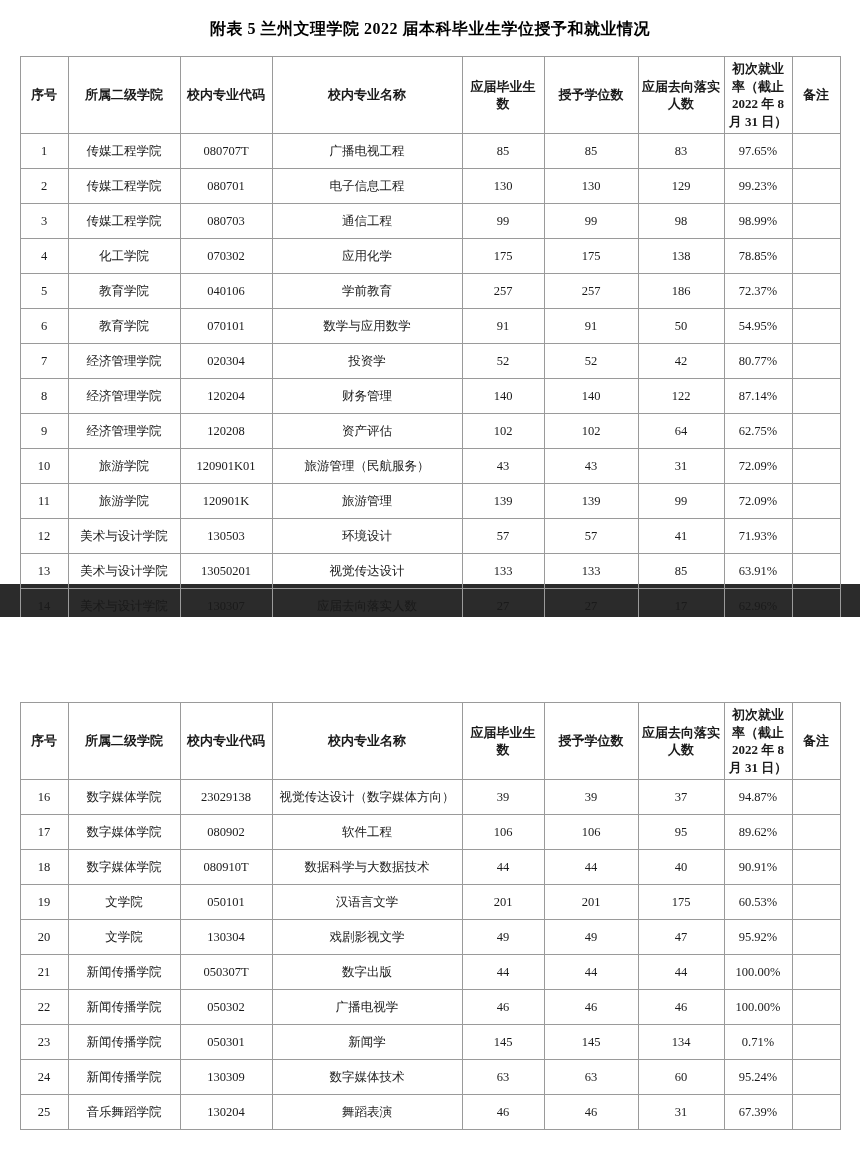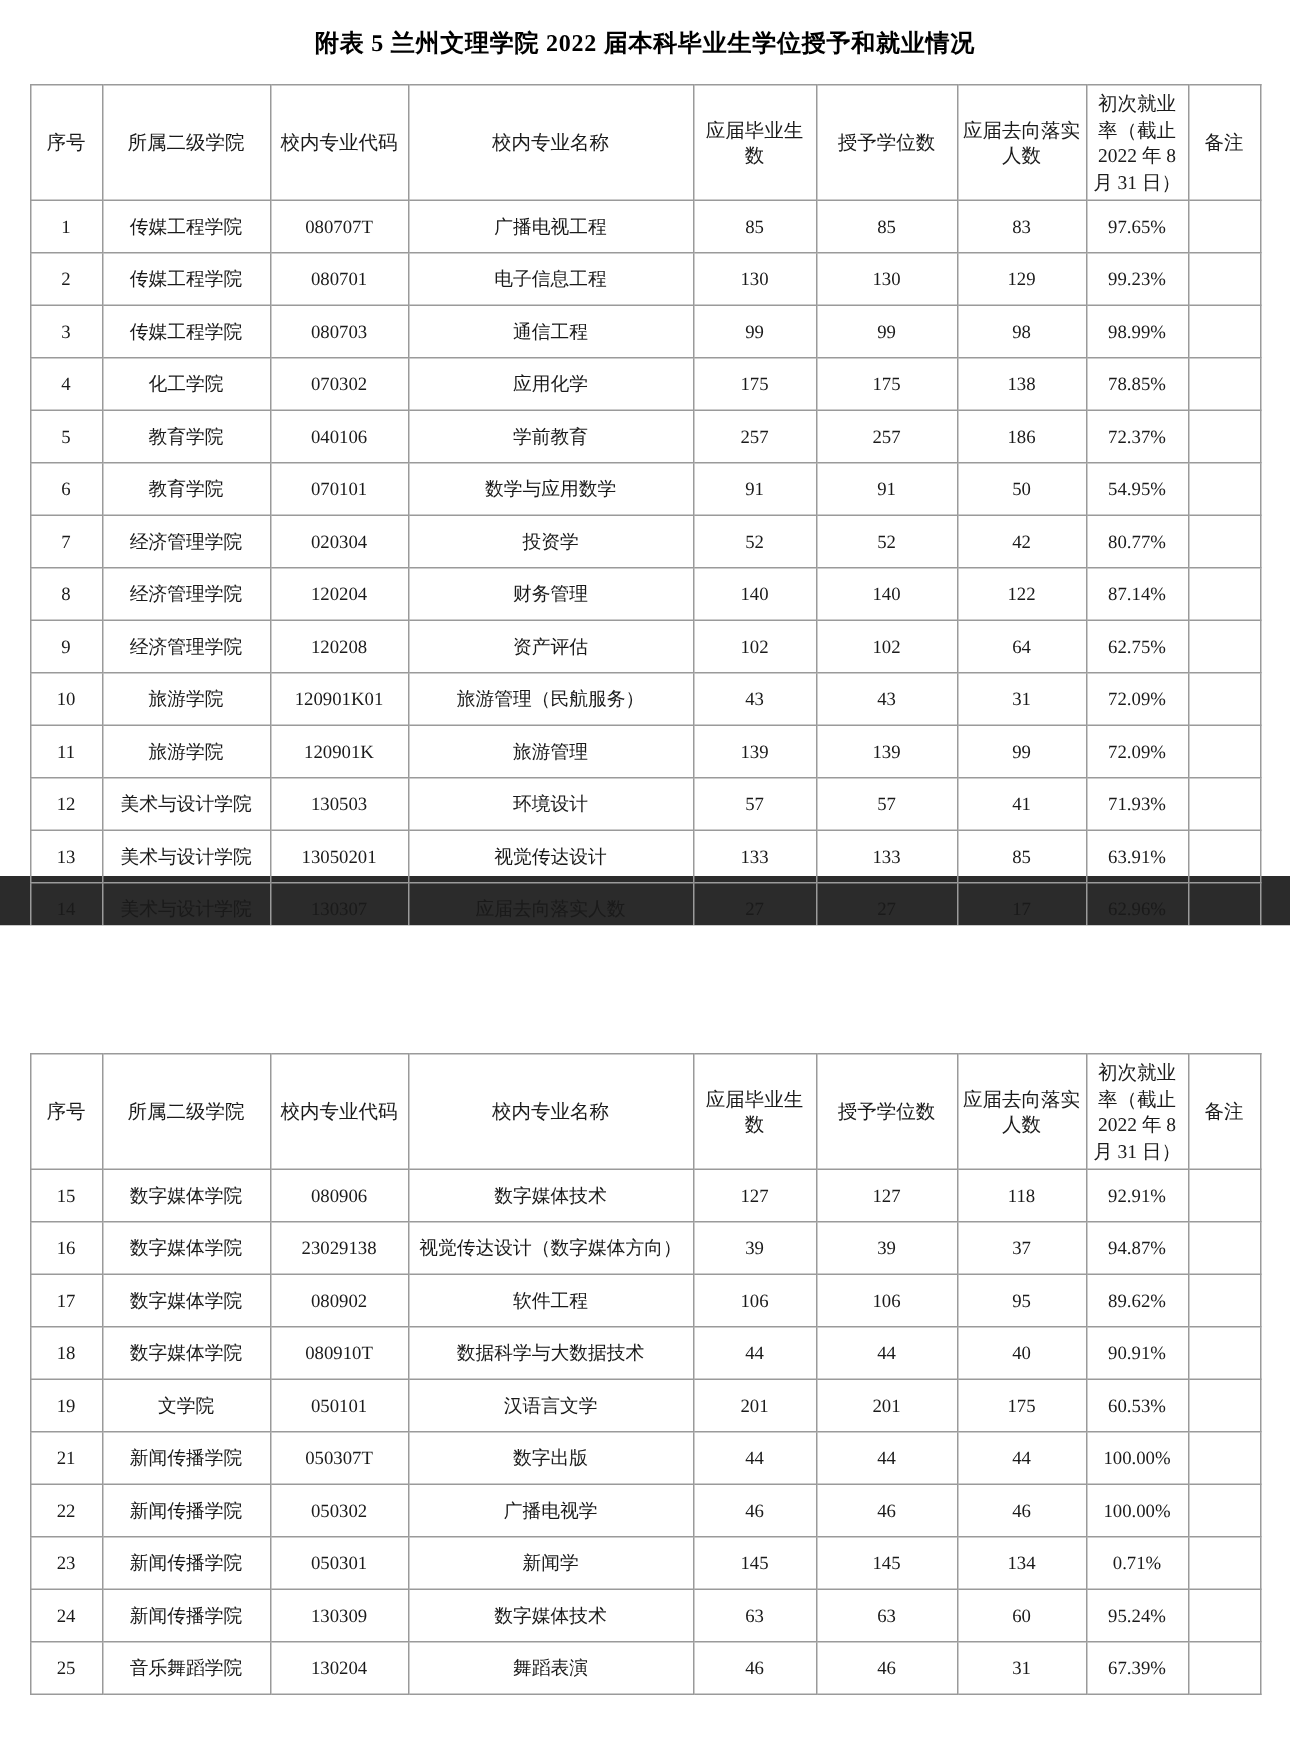--- a/index.html
+++ b/index.html
@@ -50,21 +50,21 @@
   table.grade-table td {
     border: 1px solid #9a9a9a;
     text-align: center;
     vertical-align: middle;
     color: #1a1a1a;
     font-size: 12.5px;
     line-height: 1.35;
     padding: 2px 2px;
   }
   table.grade-table thead th {
-    font-weight: normal;
+    font-weight: bold;
     font-size: 13px;
     height: 62px;
     padding: 3px 2px;
   }
   table.grade-table tbody td {
     height: 30px;
     font-weight: normal;
   }
   table.grade-table tbody td.num {
     font-family: "Liberation Serif", "DejaVu Serif", serif;
@@ -311,31 +311,20 @@
           <th>校内专业名称</th>
           <th>应届毕业生数</th>
           <th>授予学位数</th>
           <th>应届去向落实人数</th>
           <th>初次就业率（截止 2022 年 8 月 31 日）</th>
           <th>备注</th>
         </tr>
       </thead>
       <tbody id="tbody-2">
           <tr>
-            <td class="num">15</td>
-            <td>数字媒体学院</td>
-            <td class="num">080906</td>
-            <td>数字媒体技术</td>
-            <td class="num">127</td>
-            <td class="num">127</td>
-            <td class="num">118</td>
-            <td class="num">92.91%</td>
-            <td></td>
-          </tr>
-          <tr>
             <td class="num">16</td>
             <td>数字媒体学院</td>
             <td class="num">23029138</td>
             <td class="wrap2">视觉传达设计（数字媒体方向）</td>
             <td class="num">39</td>
             <td class="num">39</td>
             <td class="num">37</td>
             <td class="num">94.87%</td>
             <td></td>
           </tr>
@@ -366,20 +355,31 @@
             <td>文学院</td>
             <td class="num">050101</td>
             <td>汉语言文学</td>
             <td class="num">201</td>
             <td class="num">201</td>
             <td class="num">175</td>
             <td class="num">60.53%</td>
             <td></td>
           </tr>
           <tr>
+            <td class="num">20</td>
+            <td>文学院</td>
+            <td class="num">130304</td>
+            <td>戏剧影视文学</td>
+            <td class="num">49</td>
+            <td class="num">49</td>
+            <td class="num">47</td>
+            <td class="num">95.92%</td>
+            <td></td>
+          </tr>
+          <tr>
             <td class="num">21</td>
             <td>新闻传播学院</td>
             <td class="num">050307T</td>
             <td>数字出版</td>
             <td class="num">44</td>
             <td class="num">44</td>
             <td class="num">44</td>
             <td class="num">100.00%</td>
             <td></td>
           </tr>

